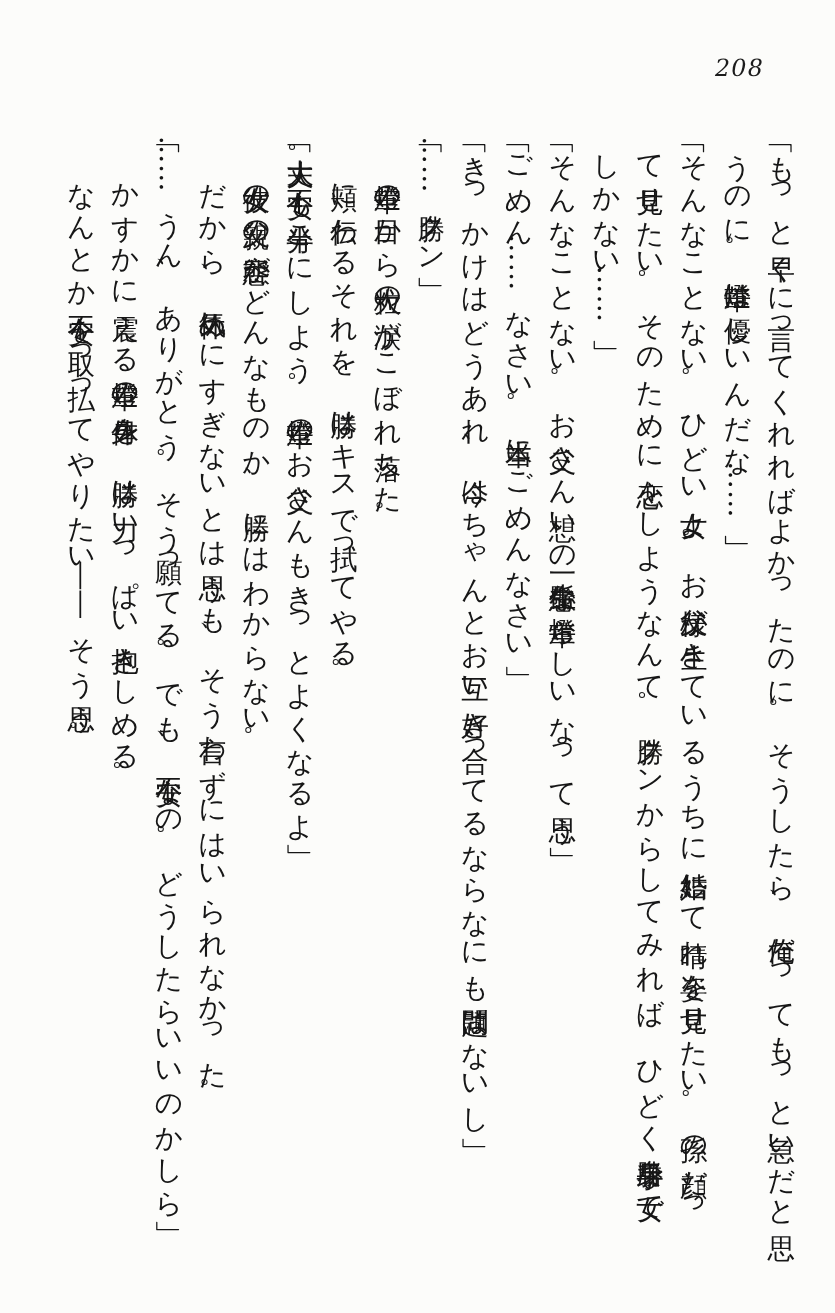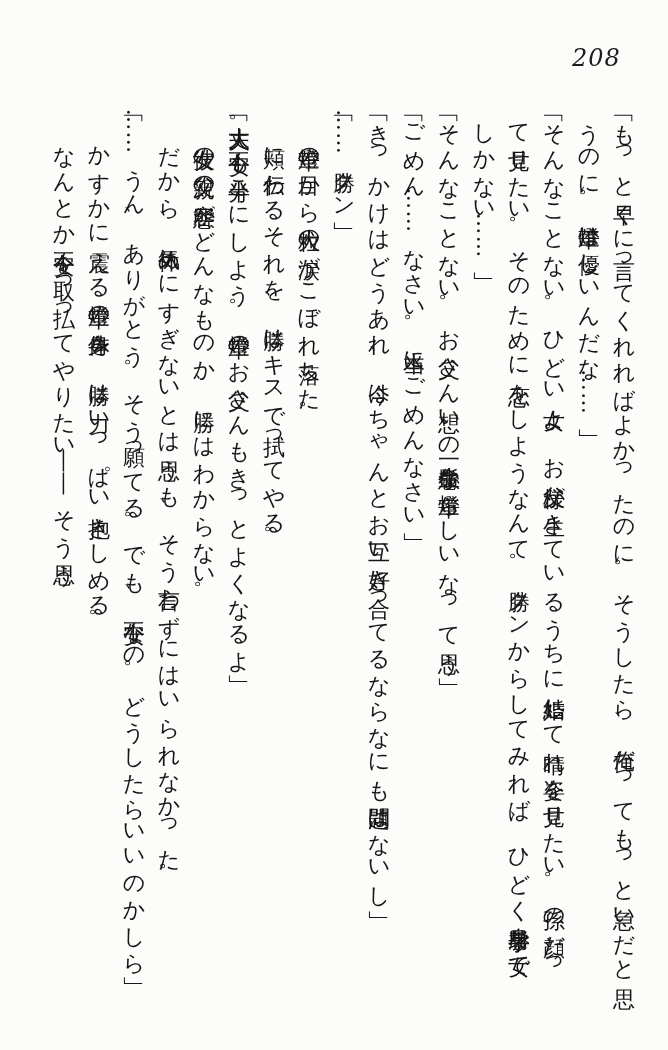--- a/index.html
+++ b/index.html
@@ -15,21 +15,21 @@
     background: #fcfcfa;
     color: #161616;
     font-family: "DejaVu Serif", "Liberation Serif", serif;
     overflow: hidden;
     box-sizing: border-box;
   }
   .page-number {
     position: absolute;
     top: 44px;
     left: 572px;
-    font-size: 24px;
+    font-size: 19px;
     font-style: italic;
     letter-spacing: 1px;
     color: #1c1c1c;
   }
   .text-block {
     position: absolute;
     top: 108px;
     right: 26px;
     height: 882px;
     writing-mode: vertical-rl;

